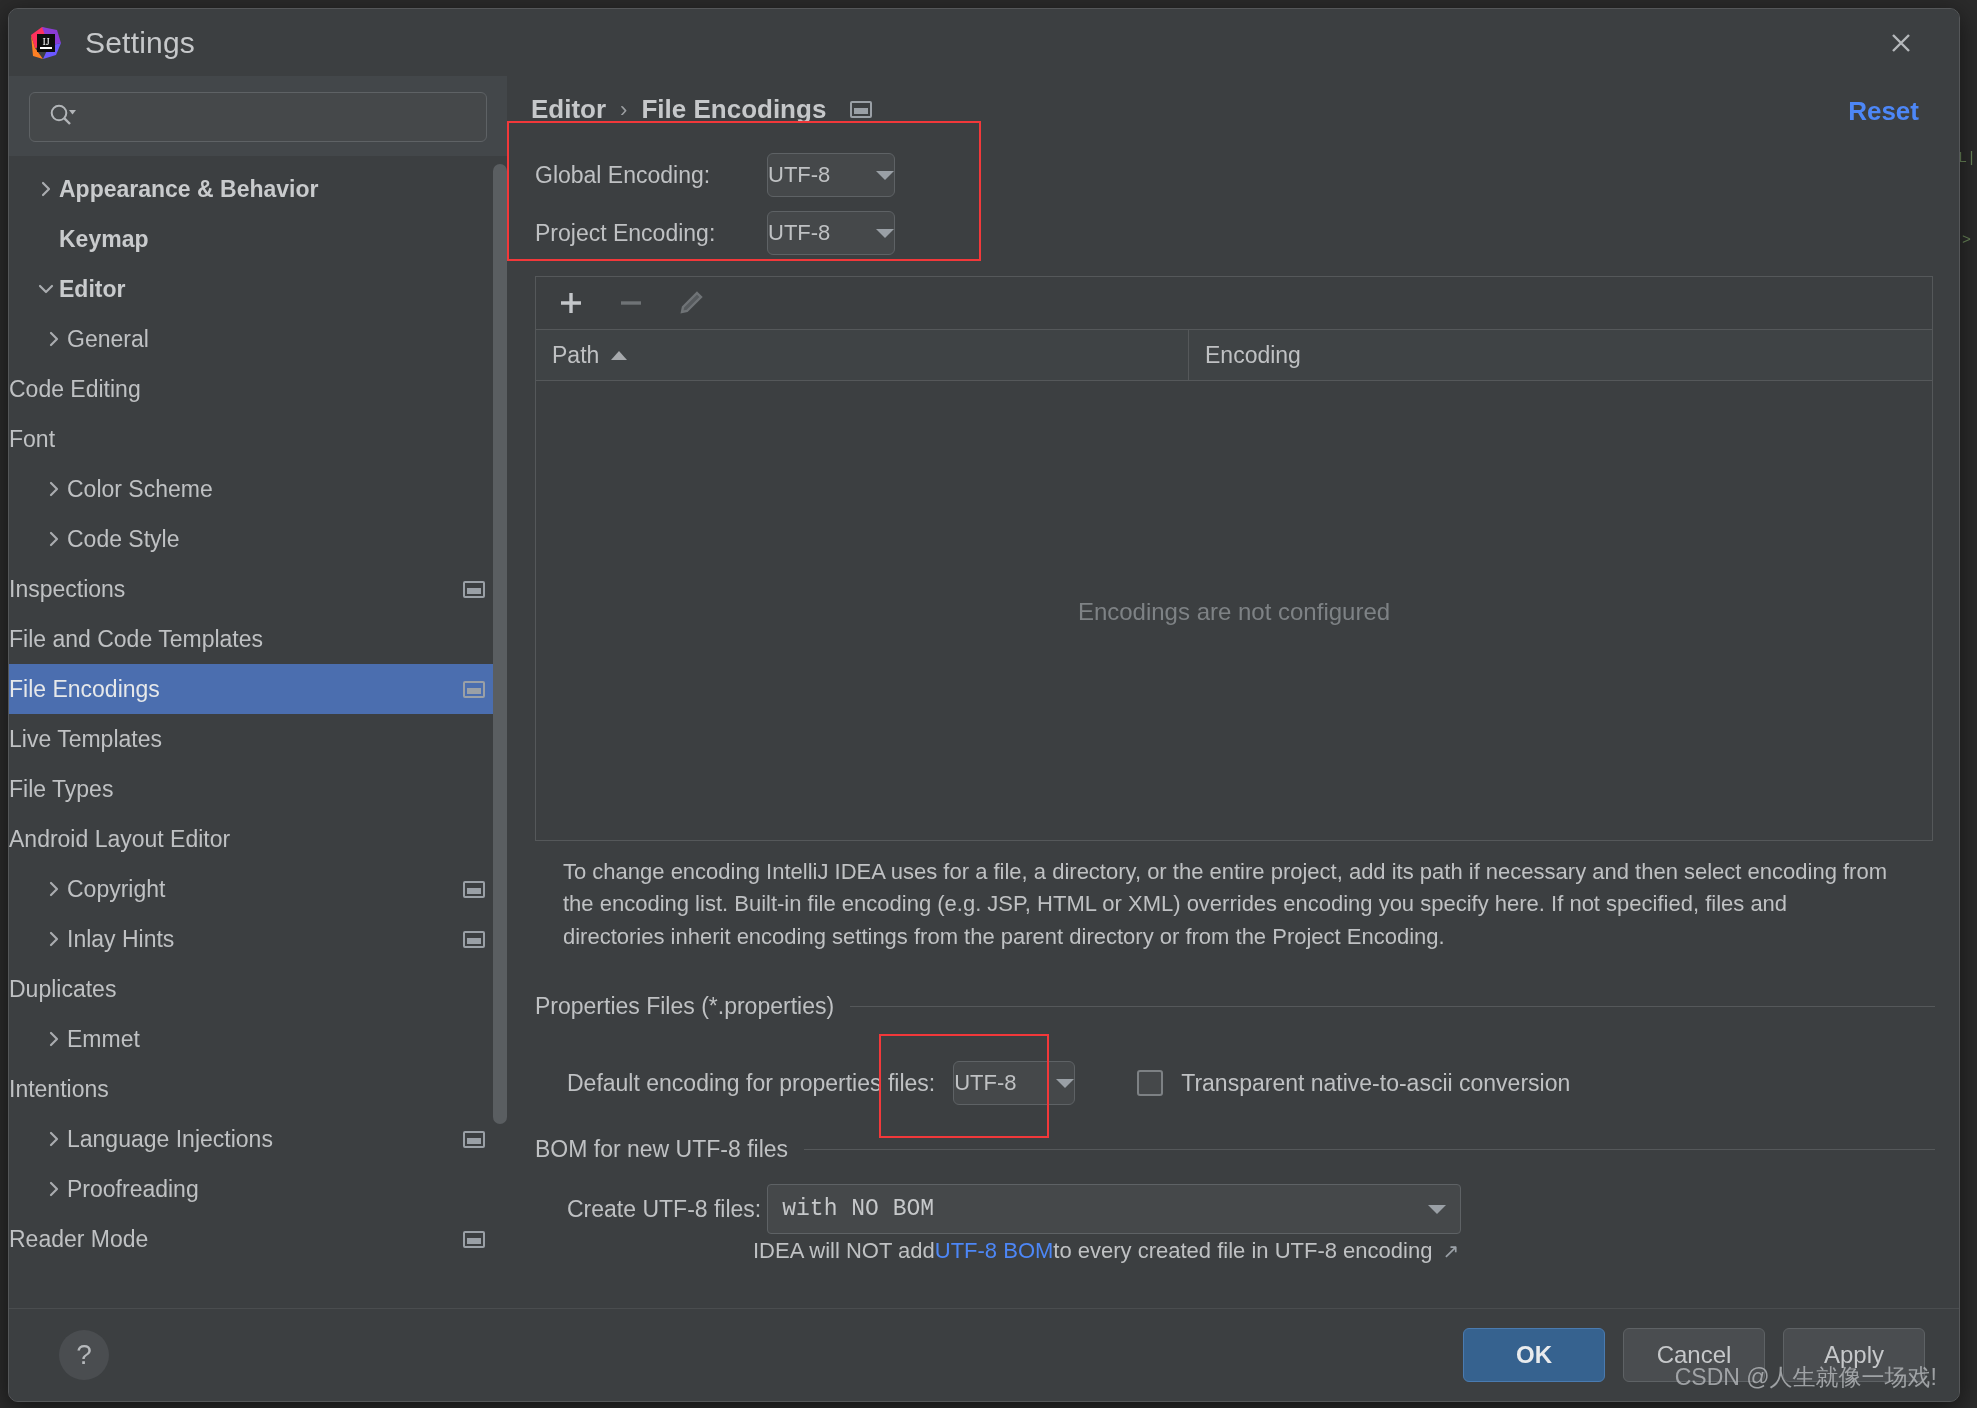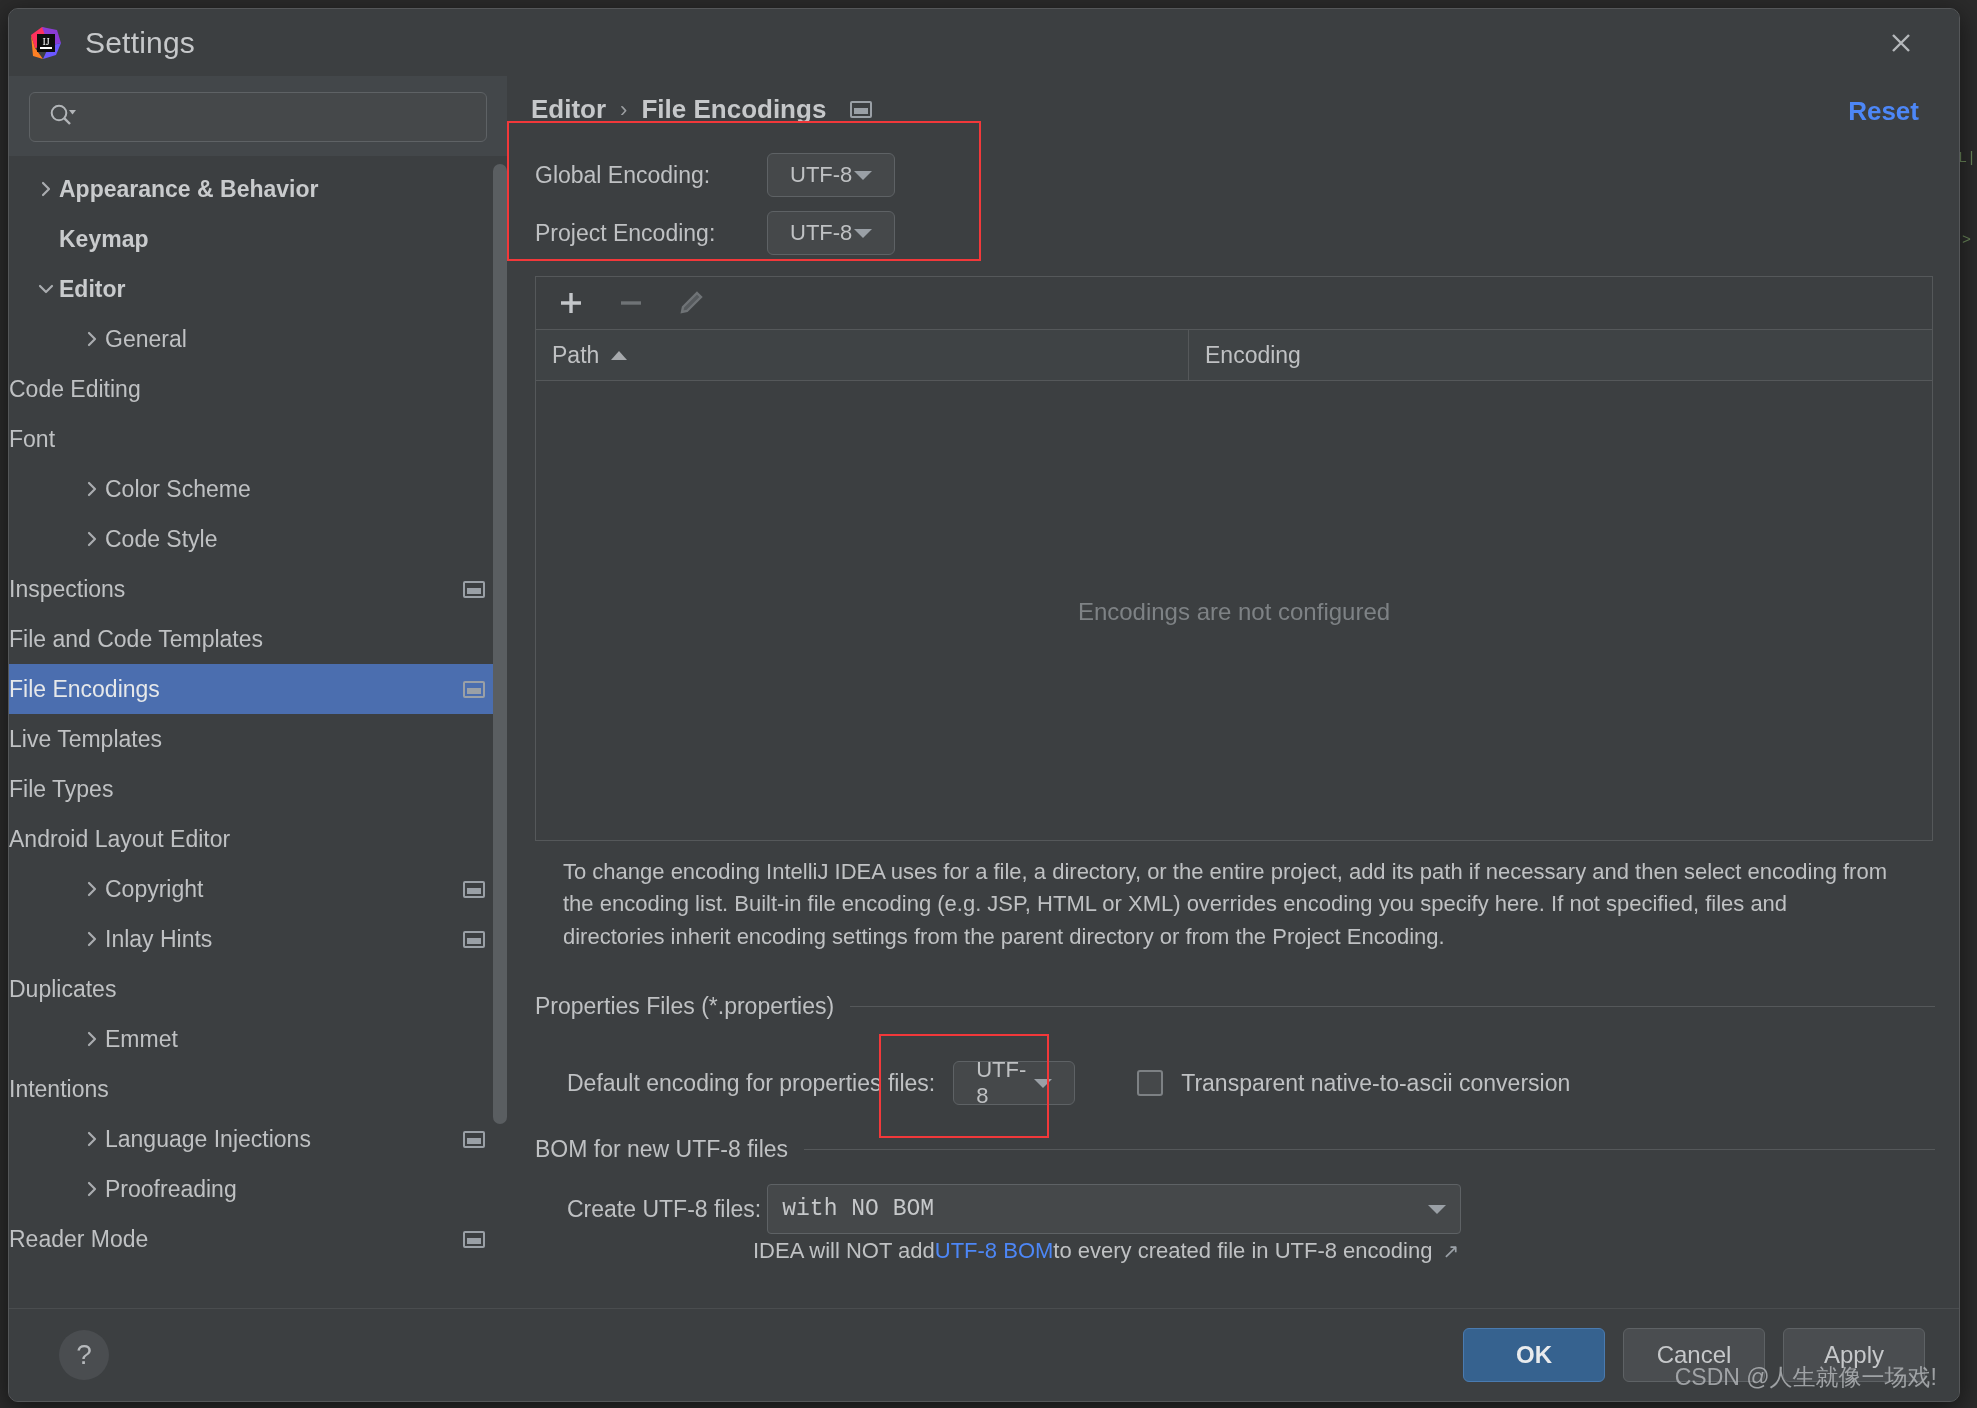--- a/index.html
+++ b/index.html
@@ -161,21 +161,21 @@
   }
   .tree-item .badge::after {
     content: "";
     position: absolute;
     left: 2px; right: 2px; bottom: 2px; top: 5px;
     background: #9aa0a6;
   }
   
   .lvl0 { padding-left: 24px; }
   .lvl0-noarrow { padding-left: 50px; }
-  .lvl1 { padding-left: 70px; }
+  .lvl1 { padding-left: 32px; }
   .lvl1-noarrow { }
 
   #tree-scrollbar {
     position: absolute;
     right: 0px;
     top: 8px;
     width: 14px;
     height: 1096px;
     pointer-events: none;
   }
@@ -251,21 +251,21 @@
     color: #bfc1c3;
   }
   .combo-sm {
     width: 128px;
     height: 44px;
     background: #45484a;
     border: 1px solid #5e6265;
     border-radius: 6px;
     display: flex;
     align-items: center;
-    padding: 0 22px;
+    padding: 0 0;
     box-sizing: border-box;
     cursor: pointer;
   }
   .combo-sm .val {
     font-size: 22px;
     color: #bfc1c3;
     flex: 1 1 auto;
   }
   .caret {
     width: 0; height: 0;

